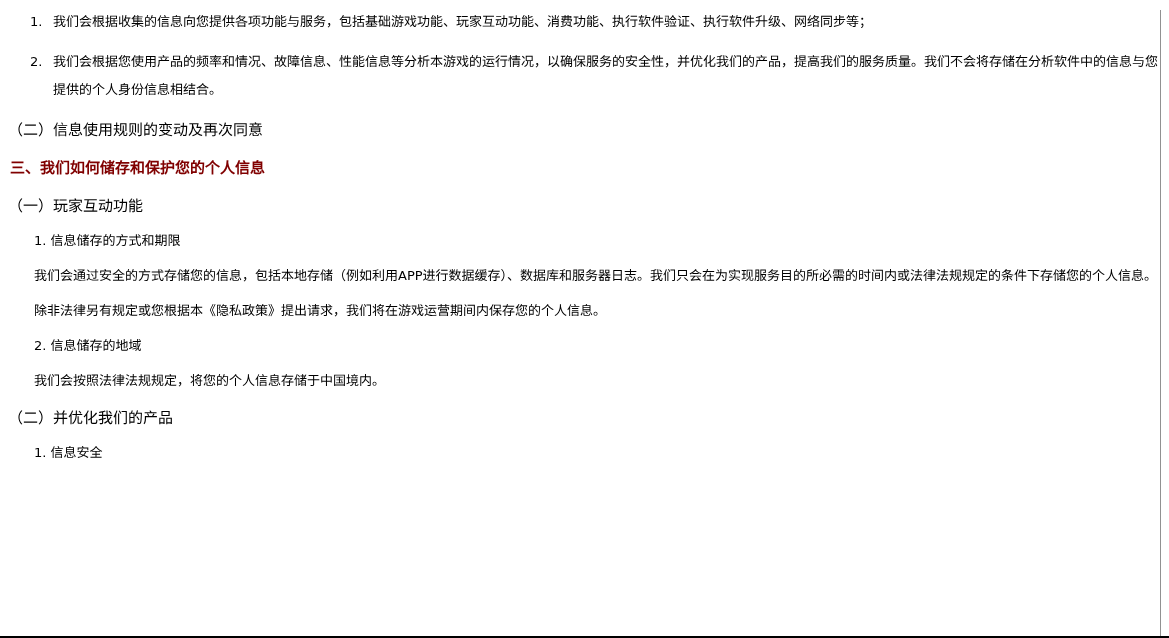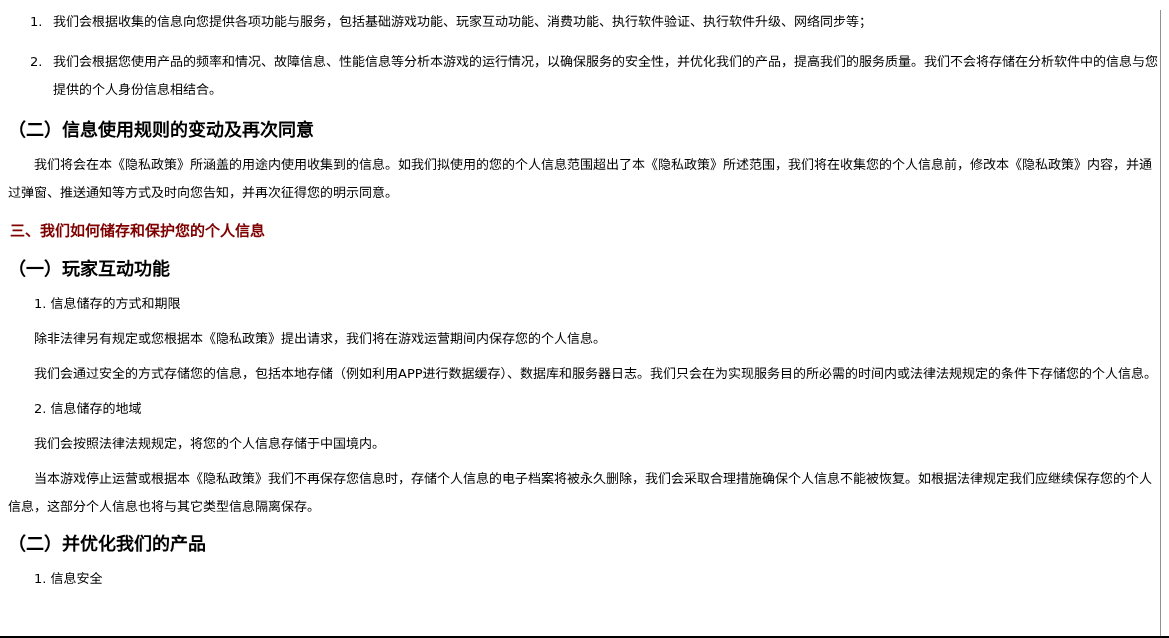--- a/index.html
+++ b/index.html
@@ -38,22 +38,22 @@
   .para { text-indent: 2em; }
   
   .subitem { text-indent: 2em; }
   h2.chapter {
     font-size: 15px;
     font-weight: bold;
     line-height: 30px;
     margin: 9px 0 7px 2px;
   }
   h3.sec {
-    font-size: 18px;
-    font-weight: bold;
+    font-size: 15px;
+    font-weight: normal;
     line-height: 28px;
     margin: 9px 0 7px 0;
   }
   .right-line {
     position: absolute;
     left: 1160px;
     top: 10px;
     bottom: 2px;
     width: 1px;
     background: #919191;
@@ -75,38 +75,36 @@
     <span>我们会根据收集的信息向您提供各项功能与服务，包括基础游戏功能、玩家互动功能、消费功能、执行软件验证、执行软件升级、网络同步等；</span>
   </div>
 
   <div class="oli">
     <span class="num">2.</span>
     <span>我们会根据您使用产品的频率和情况、故障信息、性能信息等分析本游戏的运行情况，以确保服务的安全性，并优化我们的产品，提高我们的服务质量。我们不会将存储在分析软件中的信息与您提供的个人身份信息相结合。</span>
   </div>
 
   <h3 class="sec blk">（二）信息使用规则的变动及再次同意</h3>
 
-  <div class="blk para">我们将会在本《隐私政策》所涵盖的用途内使用收集到的信息。如我们拟使用的您的个人信息范围超出了本《隐私政策》所述范围，我们将在收集您的个人信息前，修改本《隐私政策》内容，并通过弹窗、推送通知等方式及时向您告知，并再次征得您的明示同意。</div>
 
   <h2 class="chapter blk" id="chapter3-heading" style="color: rgb(128, 0, 0);">三、我们如何储存和保护您的个人信息</h2>
 
   <h3 class="sec blk">（一）玩家互动功能</h3>
 
   <div class="blk subitem">1. 信息储存的方式和期限</div>
 
+  <div class="blk para">我们会通过安全的方式存储您的信息，包括本地存储（例如利用APP进行数据缓存）、数据库和服务器日志。我们只会在为实现服务目的所必需的时间内或法律法规规定的条件下存储您的个人信息。</div>
+
   <div class="blk para">除非法律另有规定或您根据本《隐私政策》提出请求，我们将在游戏运营期间内保存您的个人信息。</div>
-
-  <div class="blk para">我们会通过安全的方式存储您的信息，包括本地存储（例如利用APP进行数据缓存）、数据库和服务器日志。我们只会在为实现服务目的所必需的时间内或法律法规规定的条件下存储您的个人信息。</div>
 
   <div class="blk subitem">2. 信息储存的地域</div>
 
   <div class="blk para">我们会按照法律法规规定，将您的个人信息存储于中国境内。</div>
 
 
-  <div class="blk para">当本游戏停止运营或根据本《隐私政策》我们不再保存您信息时，存储个人信息的电子档案将被永久删除，我们会采取合理措施确保个人信息不能被恢复。如根据法律规定我们应继续保存您的个人信息，这部分个人信息也将与其它类型信息隔离保存。</div>
 
   <h3 class="sec blk">（二）并优化我们的产品</h3>
 
   <div class="blk subitem">1. 信息安全</div>
 
 </div>
 
 <div class="right-line"></div>
 <div class="bottom-line"></div>
 

